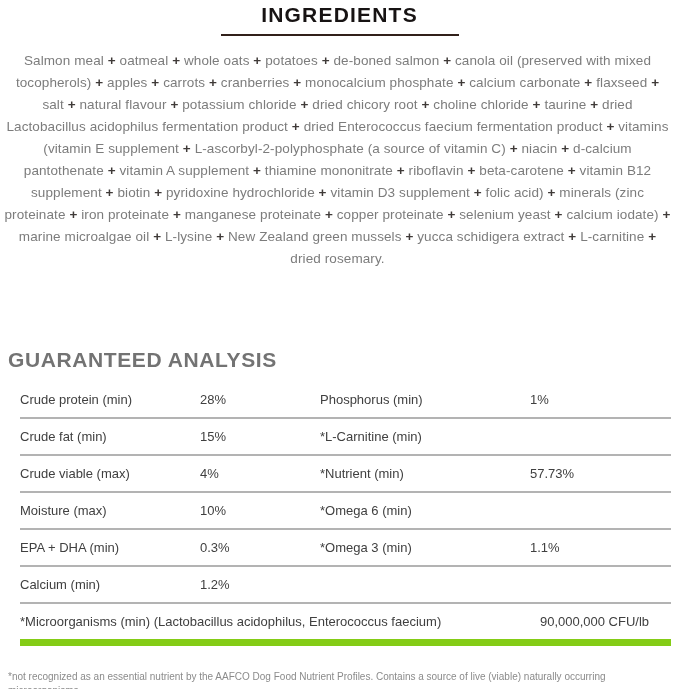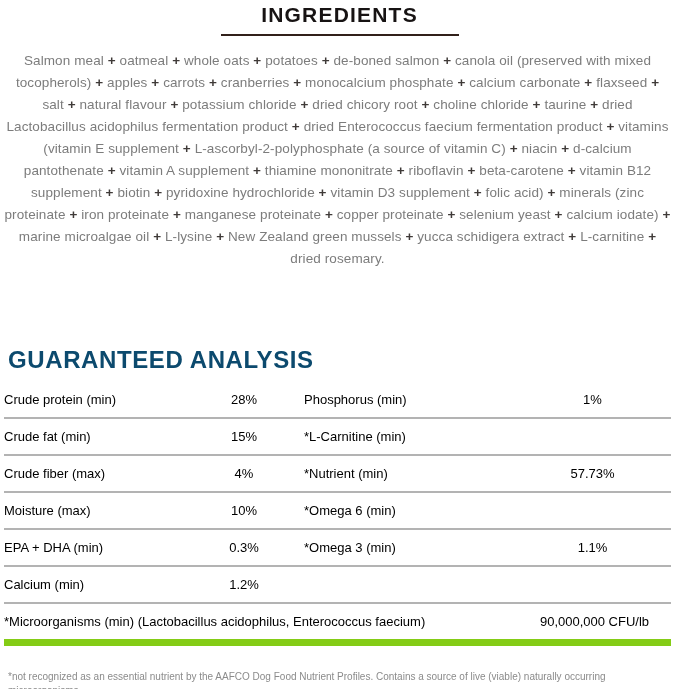--- a/index.html
+++ b/index.html
@@ -45,40 +45,39 @@
     color: #7c7c7c;
   }
   .ing-text .plus {
     color: #3f3a38;
     font-weight: bold;
   }
 
   
   .ga-title {
     margin: 78px 0 0 8px;
-    font-size: 24px;
+    font-size: 21px;
     line-height: 24px;
     font-weight: bold;
     letter-spacing: 0.6px;
-    color: #0c4a6e;
+    color: #737373;
   }
   .ga-table {
-    margin: 10px 8px 0 4px;
+    margin: 10px 8px 0 20px;
     font-size: 13px;
-    color: #000000;
+    color: #404040;
   }
   .ga-row {
     display: grid;
     grid-template-columns: 180px 120px 210px 1fr;
     align-items: center;
     height: 35px;
     border-bottom: 2px solid #b3b3b3;
   }
   .ga-row .val {
-    text-align: center;
   }
   .ga-row-full {
     display: grid;
     grid-template-columns: 1fr 153px;
     align-items: center;
     height: 35px;
     border-bottom: 7px solid #84cc16;
   }
   .ga-row-full .val {
     text-align: center;
@@ -115,21 +114,21 @@
         <span class="val">1%</span>
       </div>
 
       <div class="ga-row">
         <span class="lbl">Crude fat (min)</span>
         <span class="val">15%</span>
         <span class="lbl">*L-Carnitine (min)</span>
       </div>
 
       <div class="ga-row">
-        <span class="lbl">Crude fiber (max)</span>
+        <span class="lbl">Crude viable (max)</span>
         <span class="val">4%</span>
         <span class="lbl">*Nutrient (min)</span>
         <span class="val">57.73%</span>
       </div>
 
       <div class="ga-row">
         <span class="lbl">Moisture (max)</span>
         <span class="val">10%</span>
         <span class="lbl">*Omega 6 (min)</span>
       </div>

